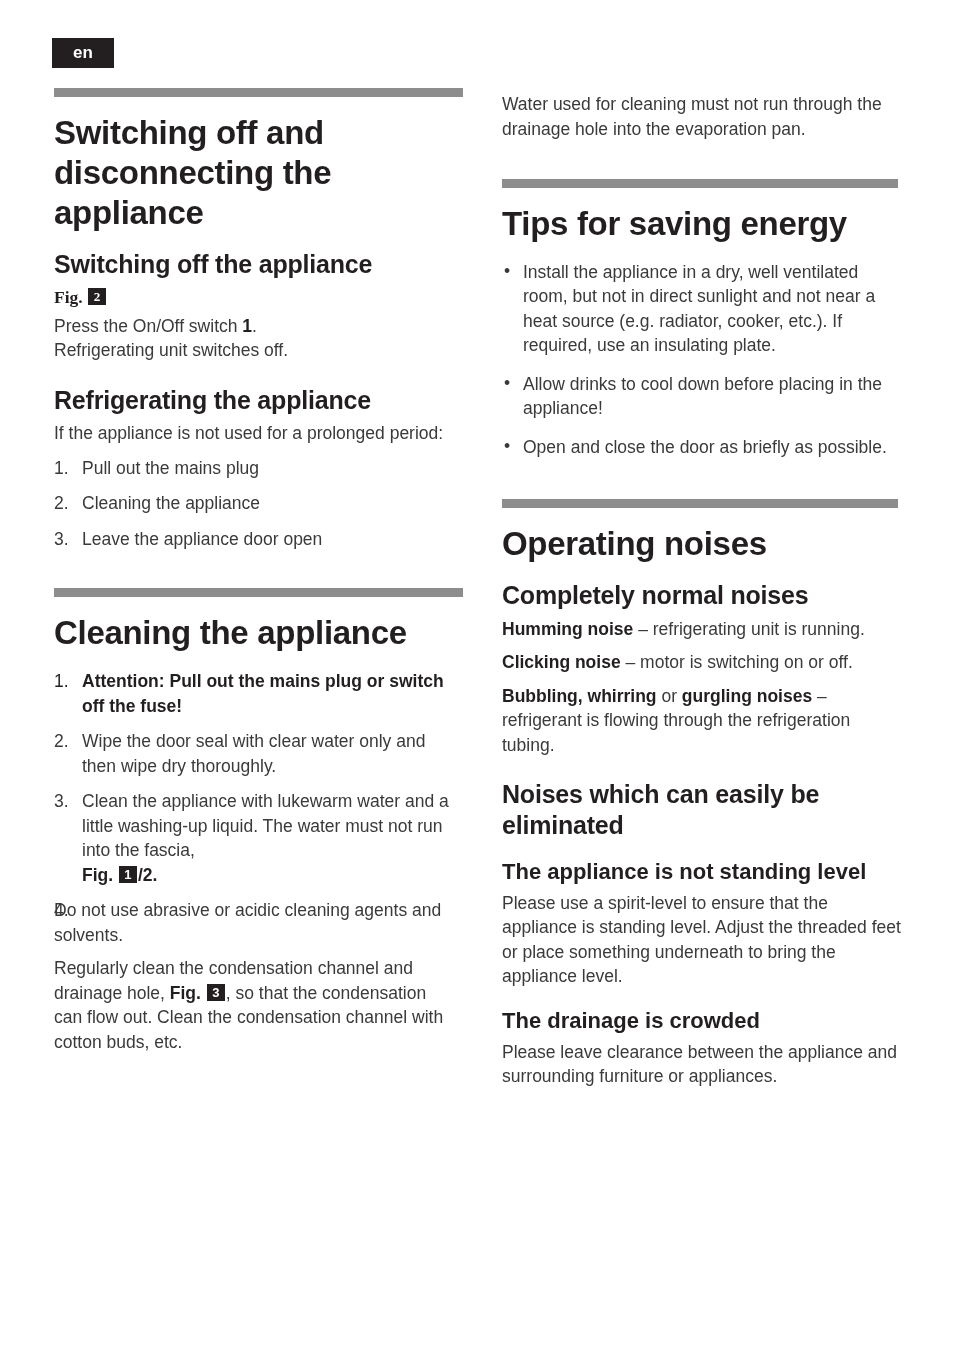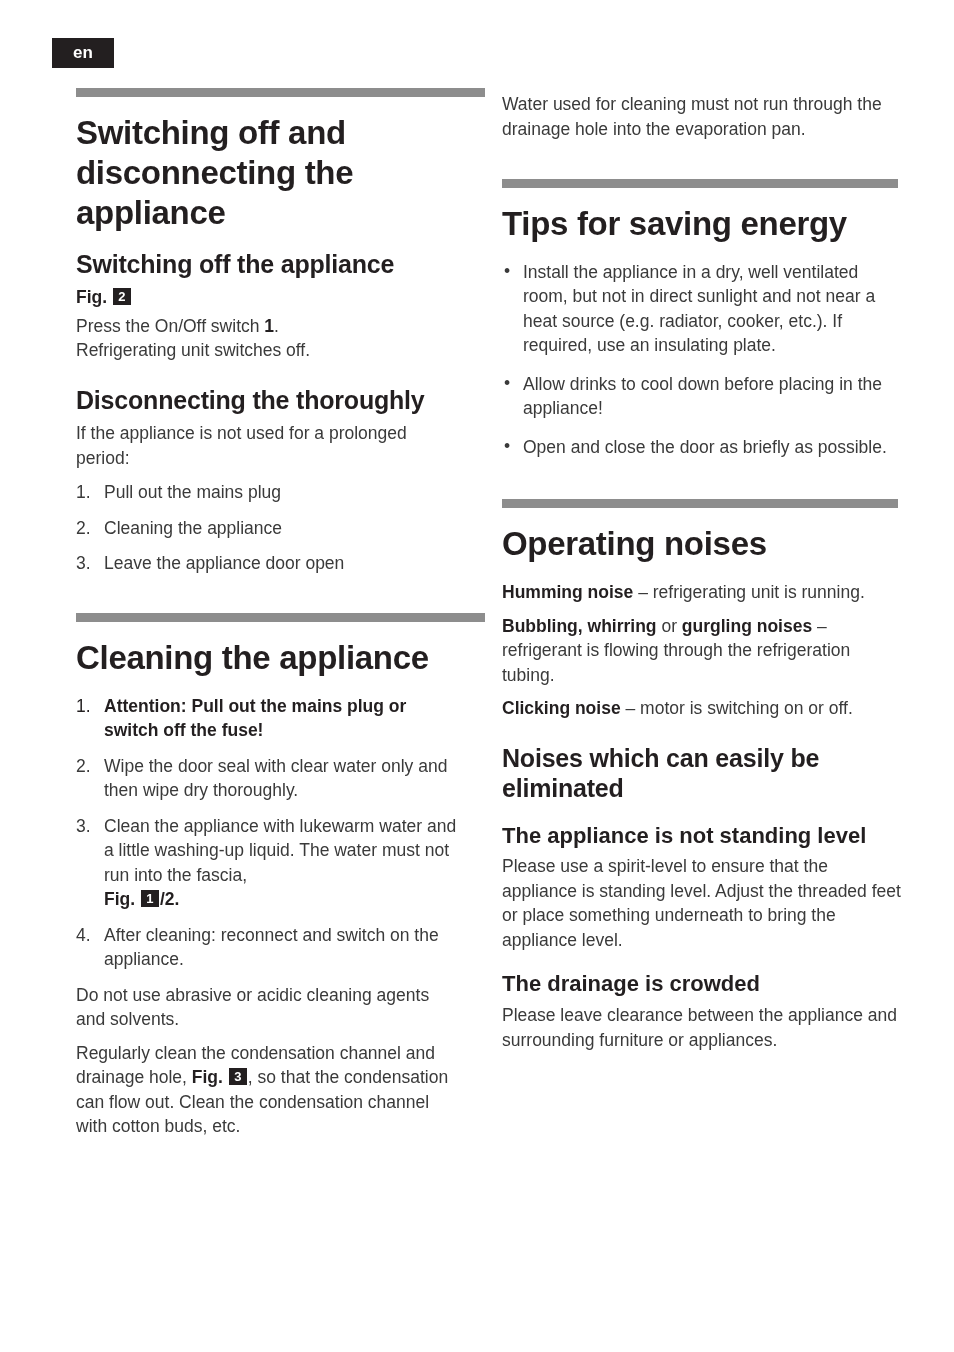--- a/index.html
+++ b/index.html
@@ -46,21 +46,21 @@
     left: 0;
     width: 954px;
     display: flex;
     gap: 0;
   }
   .col {
     box-sizing: border-box;
   }
   .col-left {
     width: 459px;
-    padding-left: 76px;
+    padding-left: 54px;
     padding-right: 0px;
   }
   .col-right {
     width: 495px;
     padding-left: 43px;
     padding-right: 48px;
   }
 
   
   .rule {
@@ -164,20 +164,21 @@
     vertical-align: 2px;
     margin: 0 1px;
   }
 
   .fig-line {
     font-size: 17.5px;
     line-height: 1.40;
     font-weight: 700;
     color: #231f20;
     margin: 6px 0 0 0;
+    font-family: Liberation Serif, serif;
   }
   .spacer-md { height: 26px; }
   .spacer-lg { height: 38px; }
 </style>
 </head>
 <body>
 
 <div class="page">
 
   <div class="lang-badge">en</div>
@@ -188,40 +189,40 @@
 
       <div class="rule"></div>
       <h1 class="h-major">Switching off and disconnecting the appliance</h1>
 
       <h2 class="h-sub tight">Switching off the appliance</h2>
 
       <p class="fig-line"><span>Fig.</span>&nbsp;<span class="fig-badge">2</span></p>
 
       <p class="body first"><span>Press the On/Off switch </span><b>1</b><span>.</span><br><span>Refrigerating unit switches off.</span></p>
 
-      <h2 class="h-sub">Disconnecting the thoroughly</h2>
+      <h2 class="h-sub">Refrigerating the appliance</h2>
 
       <p class="body first">If the appliance is not used for a prolonged period:</p>
 
       <ol class="num">
         <li><span class="marker">1.</span><span class="txt">Pull out the mains plug</span></li>
         <li><span class="marker">2.</span><span class="txt">Cleaning the appliance</span></li>
         <li><span class="marker">3.</span><span class="txt">Leave the appliance door open</span></li>
       </ol>
 
       <div class="spacer-md"></div>
 
       <div class="rule"></div>
       <h1 class="h-major">Cleaning the appliance</h1>
 
       <ol class="num">
         <li class="bold-item"><span class="marker">1.</span><span class="txt">Attention: Pull out the mains plug or switch off the fuse!</span></li>
         <li><span class="marker">2.</span><span class="txt">Wipe the door seal with clear water only and then wipe dry thoroughly.</span></li>
         <li><span class="marker">3.</span><span class="txt">Clean the appliance with lukewarm water and a little washing-up liquid. The water must not run into the fascia,</span><br><b>Fig.</b><b>&nbsp;</b><span class="fig-badge">1</span><b>/2.</b></li>
-        <li><span class="marker">4.</span><span class="txt">After cleaning: reconnect and switch on the appliance.</span></li>
+        <li><span class="marker">4.</span></li>
       </ol>
 
       <p class="body">Do not use abrasive or acidic cleaning agents and solvents.</p>
 
       <p class="body"><span>Regularly clean the condensation channel and drainage hole, </span><b>Fig.</b><b>&nbsp;</b><span class="fig-badge">3</span><span>, so that the condensation can flow out. Clean the condensation channel with cotton buds, etc.</span></p>
 
     </div>
 
     <div class="col col-right">
 
@@ -236,26 +237,27 @@
         <li><span class="dot">•</span><span class="txt">Install the appliance in a dry, well ventilated room, but not in direct sunlight and not near a heat source (e.g. radiator, cooker, etc.). If required, use an insulating plate.</span></li>
         <li><span class="dot">•</span><span class="txt">Allow drinks to cool down before placing in the appliance!</span></li>
         <li><span class="dot">•</span><span class="txt">Open and close the door as briefly as possible.</span></li>
       </ul>
 
       <div class="spacer-md"></div>
 
       <div class="rule"></div>
       <h1 class="h-major">Operating noises</h1>
 
+      <h2 class="h-sub tight">Completely normal noises</h2>
 
       <p class="body first"><b>Humming noise</b><span> – refrigerating unit is running.</span></p>
 
+      <p class="body"><b>Clicking noise</b><span> – motor is switching on or off.</span></p>
+
       <p class="body"><b>Bubbling, whirring</b><span> or </span><b>gurgling noises</b><span> – refrigerant is flowing through the refrigeration tubing.</span></p>
-
-      <p class="body"><b>Clicking noise</b><span> – motor is switching on or off.</span></p>
 
       <h2 class="h-sub">Noises which can easily be eliminated</h2>
 
       <h3 class="h-minor">The appliance is not standing level</h3>
       <p class="body first">Please use a spirit-level to ensure that the appliance is standing level. Adjust the threaded feet or place something underneath to bring the appliance level.</p>
 
       <h3 class="h-minor">The drainage is crowded</h3>
       <p class="body first">Please leave clearance between the appliance and surrounding furniture or appliances.</p>
 
     </div>

